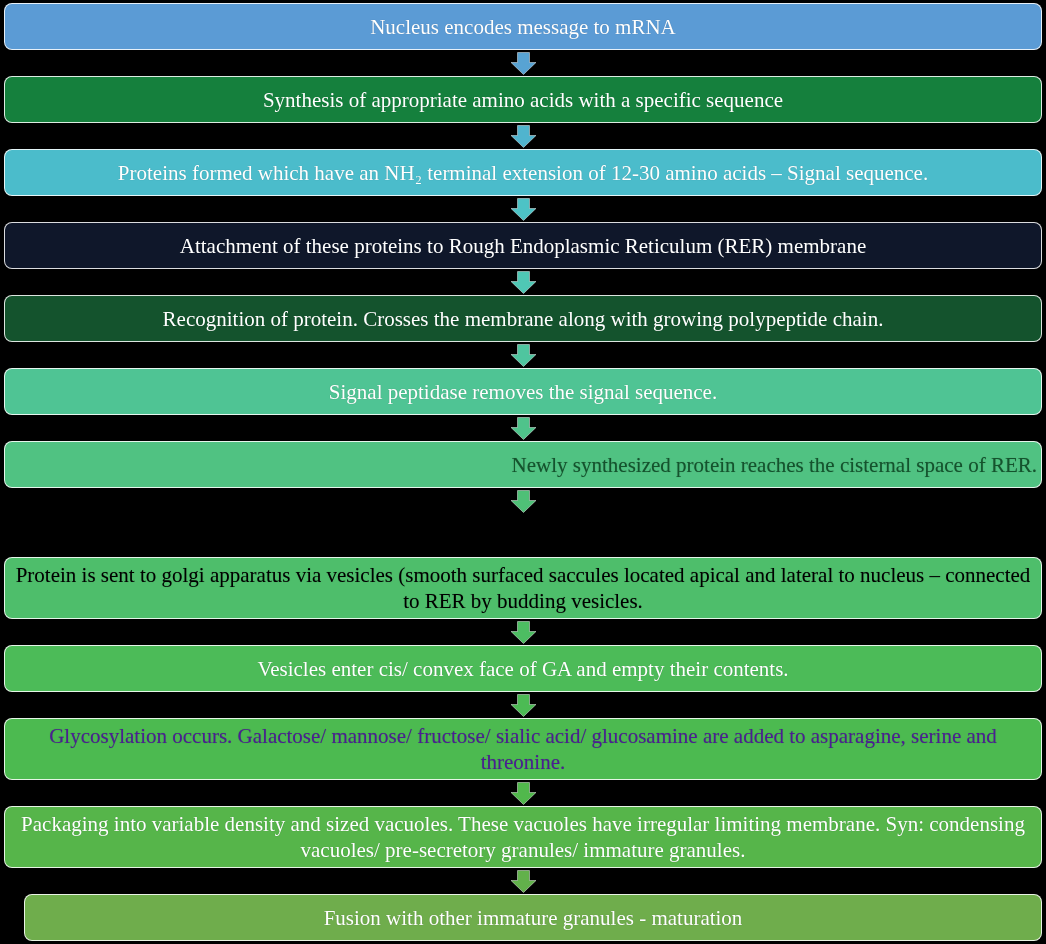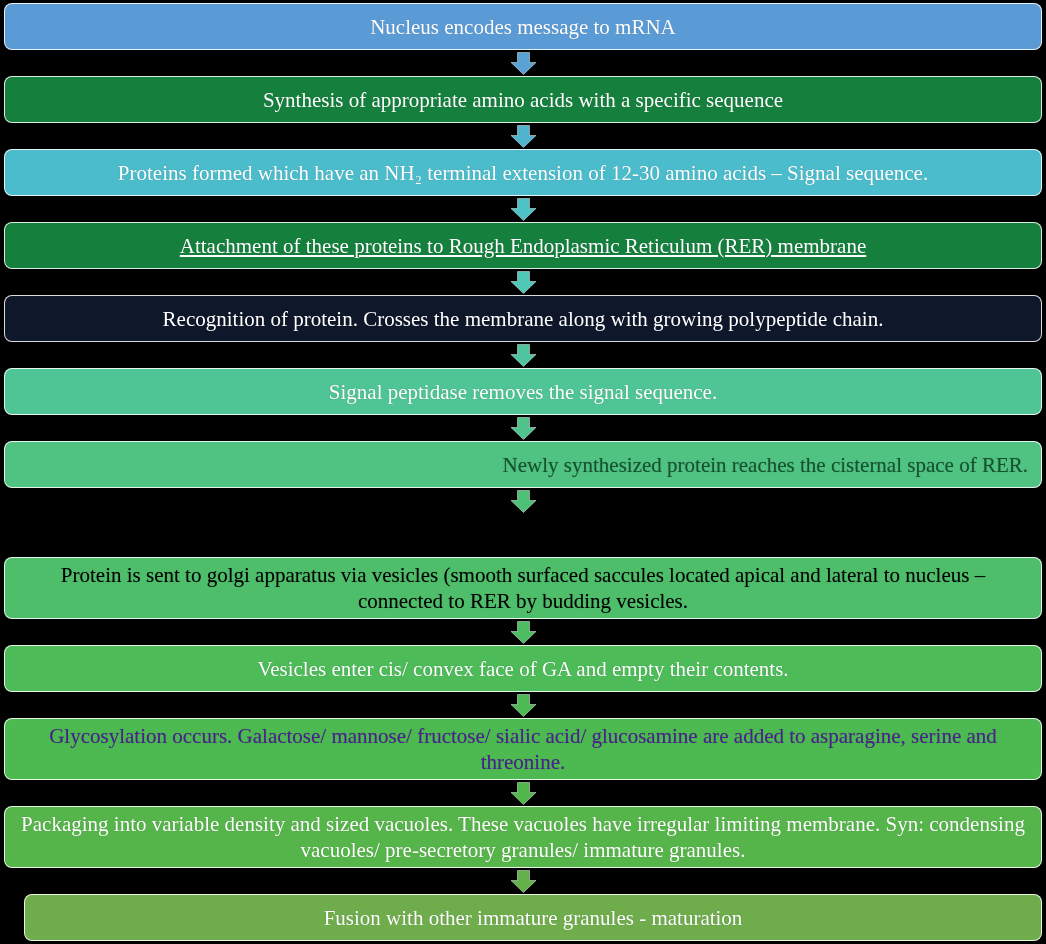--- a/index.html
+++ b/index.html
@@ -27,21 +27,21 @@
     min-height: 47px;
     border: 1px solid rgba(255,255,255,0.85);
     border-radius: 8px;
     display: flex;
     align-items: center;
     justify-content: center;
     text-align: center;
     color: #ffffff;
     font-size: 21px;
     line-height: 26px;
-    padding: 9px 13px;
+    padding: 9px 4px;
     text-shadow: 0 0 1px rgba(0,0,0,0.25);
   }
   .arrow-row {
     height: 26px;
     flex: 0 0 auto;
     display: flex;
     align-items: center;
     justify-content: center;
   }
   .arrow-row svg {
@@ -69,29 +69,29 @@
       </svg>
     </div>
     <div class="box" style="background: rgb(75, 188, 203); border-color: rgba(255, 255, 255, 0.85); color: rgb(255, 255, 255);">
       <span>Proteins formed which have an NH₂ terminal extension of 12-30 amino acids – Signal sequence.</span>
     </div>
     <div class="arrow-row">
       <svg width="27" height="23" viewBox="0 0 27 23">
         <path d="M7.5,0.5 L19.5,0.5 L19.5,10.5 L26,10.5 L13.5,22.5 L1,10.5 L7.5,10.5 Z" fill="#4DC3C6" stroke="rgba(255,255,255,0.45)" stroke-width="1"></path>
       </svg>
     </div>
-    <div class="box" style="background: #15803d; border-color: rgba(255, 255, 255, 0.85); color: rgb(255, 255, 255); text-decoration: underline;">
+    <div class="box" style="background: #0f172a; border-color: rgba(255, 255, 255, 0.85); color: rgb(255, 255, 255);">
       <span>Attachment of these proteins to Rough Endoplasmic Reticulum (RER) membrane</span>
     </div>
     <div class="arrow-row">
       <svg width="27" height="23" viewBox="0 0 27 23">
         <path d="M7.5,0.5 L19.5,0.5 L19.5,10.5 L26,10.5 L13.5,22.5 L1,10.5 L7.5,10.5 Z" fill="#4FC8B5" stroke="rgba(255,255,255,0.45)" stroke-width="1"></path>
       </svg>
     </div>
-    <div class="box" style="background: #0f172a; border-color: rgba(255, 255, 255, 0.85); color: rgb(255, 255, 255);">
+    <div class="box" style="background: #14532d; border-color: rgba(255, 255, 255, 0.85); color: rgb(255, 255, 255);">
       <span>Recognition of protein. Crosses the membrane along with growing polypeptide chain.</span>
     </div>
     <div class="arrow-row">
       <svg width="27" height="23" viewBox="0 0 27 23">
         <path d="M7.5,0.5 L19.5,0.5 L19.5,10.5 L26,10.5 L13.5,22.5 L1,10.5 L7.5,10.5 Z" fill="#4FC59F" stroke="rgba(255,255,255,0.45)" stroke-width="1"></path>
       </svg>
     </div>
     <div class="box" style="background: rgb(79, 196, 148); border-color: rgba(255, 255, 255, 0.85); color: rgb(255, 255, 255);">
       <span>Signal peptidase removes the signal sequence.</span>
     </div>

